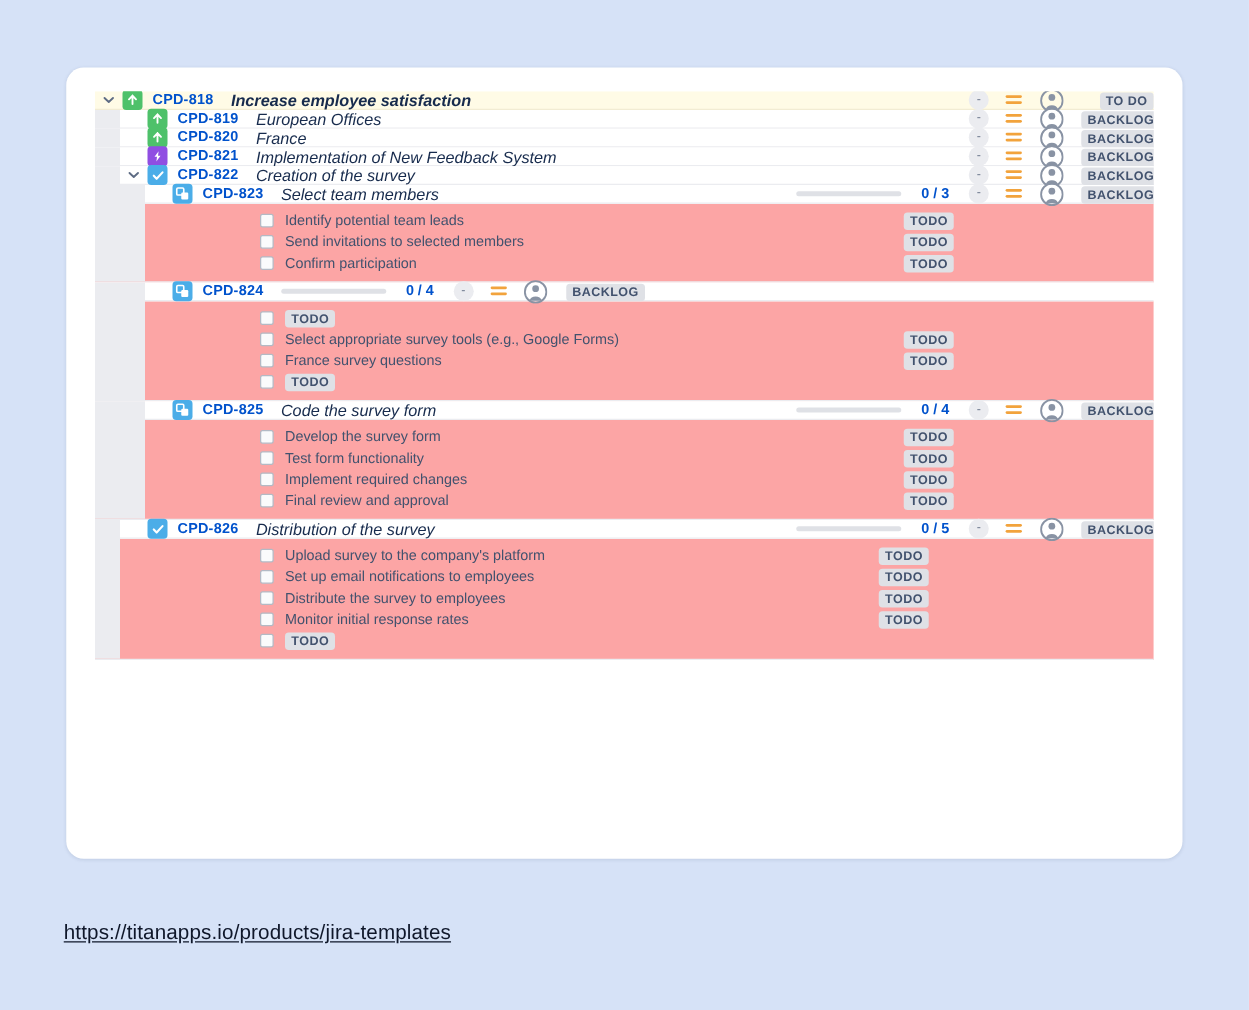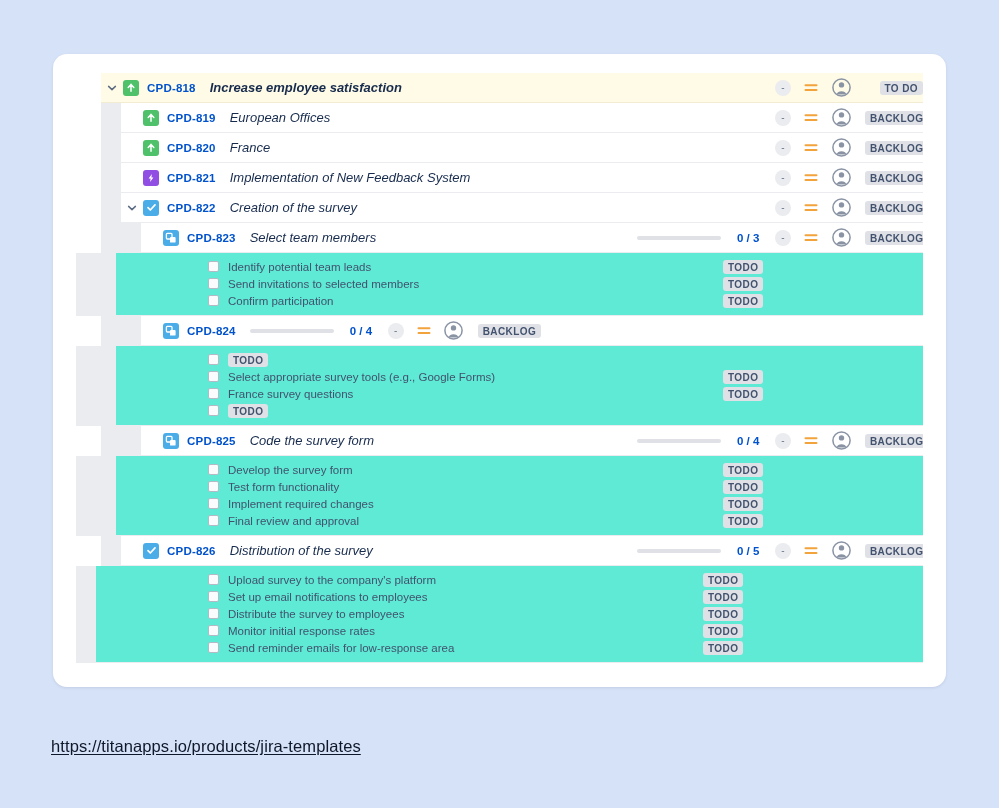--- a/index.html
+++ b/index.html
@@ -26,25 +26,24 @@
     left: 23px; top: 19px;
     width: 847px;
     overflow: hidden;
   }
 
   
   .row {
     position: relative;
     display: flex;
     align-items: center;
-    height: 30px;
+    height: 15px;
     background: #ffffff;
     border-bottom: 1px solid #ebecf0;
     font-size: 12.5px;
-    margin-left: 25px;
   }
   .row.lvl0 { background: #fffbe6; border-bottom: 1px solid #f2ecd3; }
   .row .gut { flex: 0 0 auto; height: 30px; align-self: stretch; }
   .gut.shade { background: #ebecf0; }
 
   .chev {
     flex: 0 0 22px;
     display: flex; align-items: center; justify-content: center;
     color: #5e6c84;
     height: 30px;
@@ -113,21 +112,21 @@
   .badge {
     display: inline-block;
     background: #dfe1e6; color: #42526e;
     font-size: 10px; font-weight: 700; letter-spacing: 0.4px;
     padding: 2px 5px 1px; border-radius: 3px;
     white-space: nowrap;
   }
   .stat { width: 58px; flex: 0 0 58px; text-align: right; }
 
   
-  .clblock { display: flex; background: #5eead4; border-bottom: 1px solid #ebecf0; }
+  .clblock { display: flex; background: #fca5a5; border-bottom: 1px solid #ebecf0; }
   .clbody { flex: 1 1 auto; padding: 5px 0 6px; }
   .clrow {
     display: flex; align-items: center;
     height: 17px;
     font-size: 11.5px;
     color: #42526e;
   }
   .clpad { flex: 0 0 auto; }
   .cbox {
     flex: 0 0 11px;
@@ -572,21 +571,20 @@
             </div>
             <div class="clrow">
               <div class="clpad" style="flex:0 0 112px"></div>
               <div class="cbox"></div>
               <div class="cltxt">Monitor initial response rates</div>
               <div class="clbadge" style="width:220px"><span class="badge">TODO</span></div>
             </div>
             <div class="clrow">
               <div class="clpad" style="flex:0 0 112px"></div>
               <div class="cbox"></div>
-              <div class="cltxt">Send reminder emails for low-response area</div>
               <div class="clbadge" style="width:220px"><span class="badge">TODO</span></div>
             </div>
           </div>
         </div>
       </div>
   </div>
   <a class="url" href="#" id="footer-url">https://titanapps.io/products/jira-templates</a>
 </div>
 
 </body></html>

